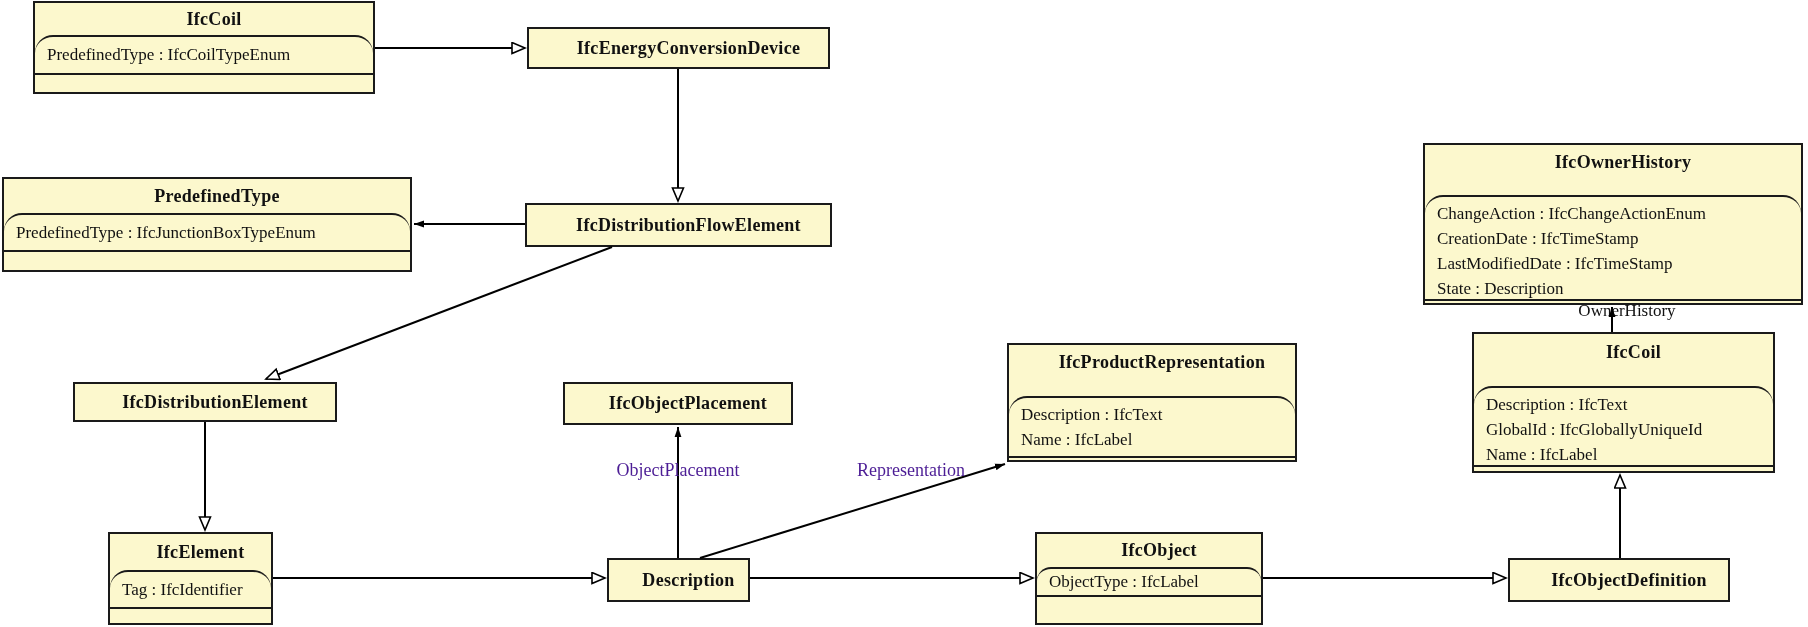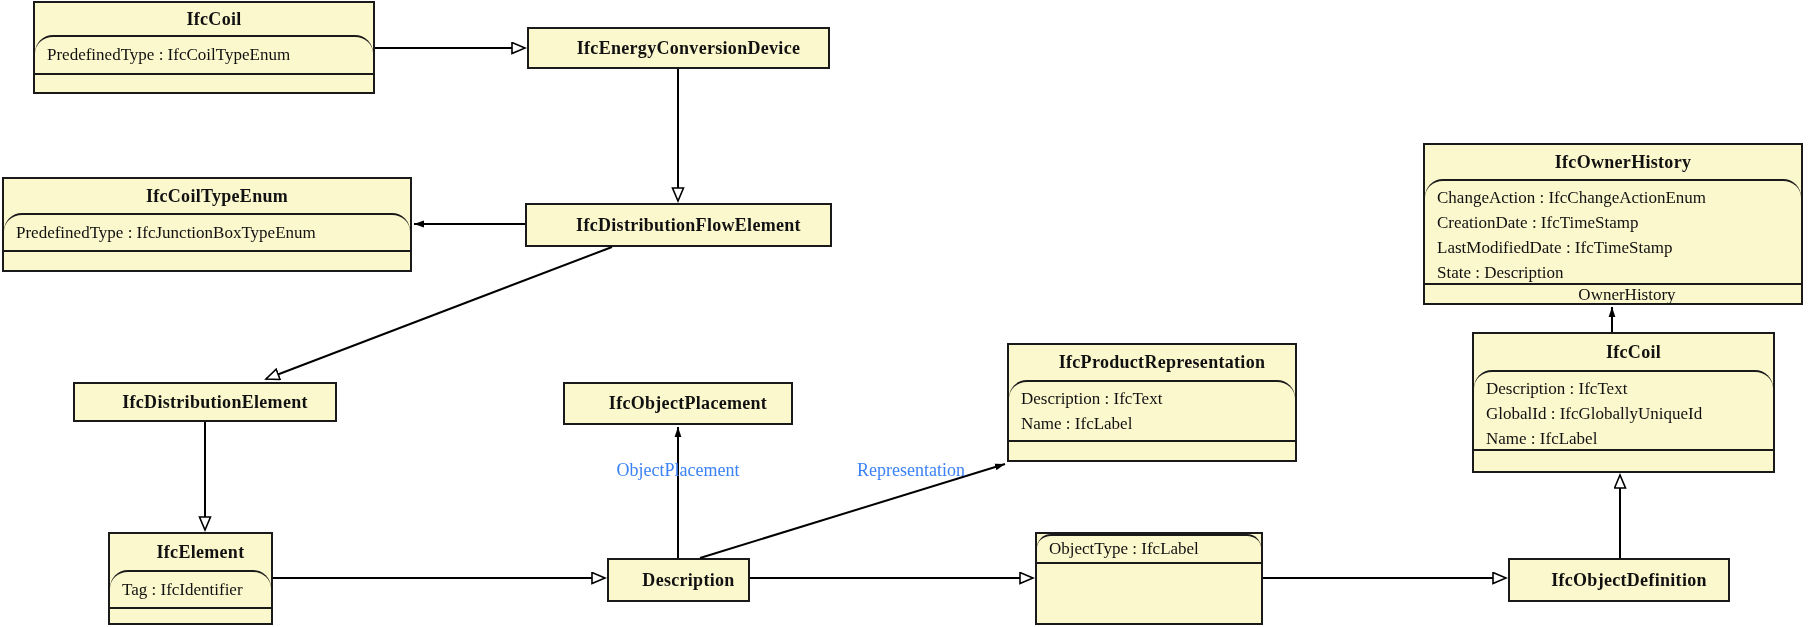--- a/index.html
+++ b/index.html
@@ -25,50 +25,50 @@
     white-space:nowrap; letter-spacing:0.3px;padding-left:20px;
   }
   .node-title.fill { flex:1 1 auto; }
   .node-attrs {
     border-top:2px solid var(--border,#1a1a1a);
     font-size:17px; flex:0 0 auto; box-sizing:border-box;
     white-space:nowrap;
     border-radius:18px;
   }
   .attrs-single { display:flex; align-items:center; padding-left:12px; }
-  .attrs-multi  { padding:4px 0 0 12px; line-height:25px; }
+  .attrs-multi  { padding:4px 0 0 12px; line-height:25px;margin-top:16px; }
   .node-footer {
     border-top:2px solid var(--border,#1a1a1a);
     flex:1 1 auto; font-size:17px; display:flex;
     align-items:center; justify-content:center; box-sizing:border-box;
     white-space:nowrap;
     padding-left:28px;
   }
   .edge-label {
     position:absolute; z-index:3; font-size:18px; white-space:nowrap;
-    transform:translateX(-50%); color:#3b82f6;
+    transform:translateX(-50%); color:#4c1d95;
   }
 </style>
 </head>
 <body>
 
 <div class="canvas">
 
   <div class="node" style="left:33px;top:1px;width:342px;height:93px">
     <div class="node-title" style="height:32px">IfcCoil</div>
     <div class="node-attrs attrs-single" style="height:38px">PredefinedType : IfcCoilTypeEnum</div>
     <div class="node-footer"></div>
   </div>
 
   <div class="node" style="left:527px;top:27px;width:303px;height:42px">
     <div class="node-title fill">IfcEnergyConversionDevice</div>
   </div>
 
   <div class="node" style="left:2px;top:177px;width:410px;height:95px">
-    <div class="node-title" style="height:34px">IfcCoilTypeEnum</div>
+    <div class="node-title" style="height:34px">PredefinedType</div>
     <div class="node-attrs attrs-single" style="height:37px">PredefinedType : IfcJunctionBoxTypeEnum</div>
     <div class="node-footer"></div>
   </div>
 
   <div class="node" style="left:525px;top:203px;width:307px;height:44px">
     <div class="node-title fill">IfcDistributionFlowElement</div>
   </div>
 
   <div class="node" style="left:1423px;top:143px;width:380px;height:162px">
     <div class="node-title" style="height:34px">IfcOwnerHistory</div>
@@ -112,20 +112,21 @@
     <div class="node-title" style="height:36px">IfcElement</div>
     <div class="node-attrs attrs-single" style="height:37px">Tag : IfcIdentifier</div>
     <div class="node-footer"></div>
   </div>
 
   <div class="node" style="left:607px;top:558px;width:143px;height:44px">
     <div class="node-title fill">Description</div>
   </div>
 
   <div class="node" style="left:1035px;top:532px;width:228px;height:93px">
+    <div class="node-title" style="height:33px">IfcObject</div>
     <div class="node-attrs attrs-single" style="height:28px">ObjectType : IfcLabel</div>
     <div class="node-footer"></div>
   </div>
 
   <div class="node" style="left:1508px;top:558px;width:222px;height:44px">
     <div class="node-title fill">IfcObjectDefinition</div>
   </div>
 
   <svg class="edges" viewBox="0 0 1808 627">
     <defs>

